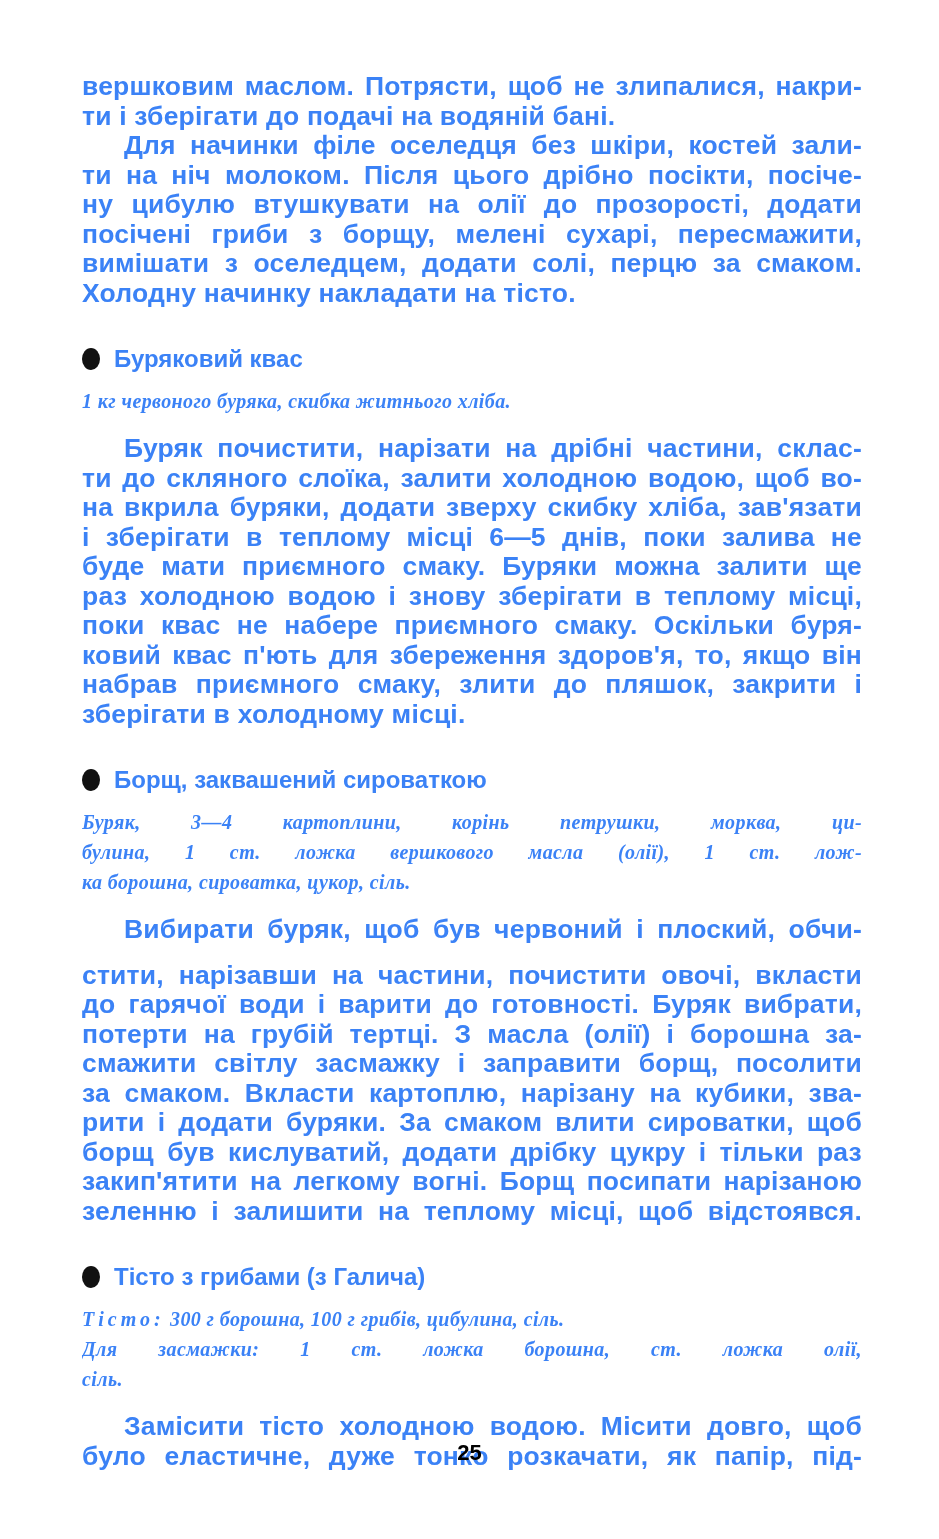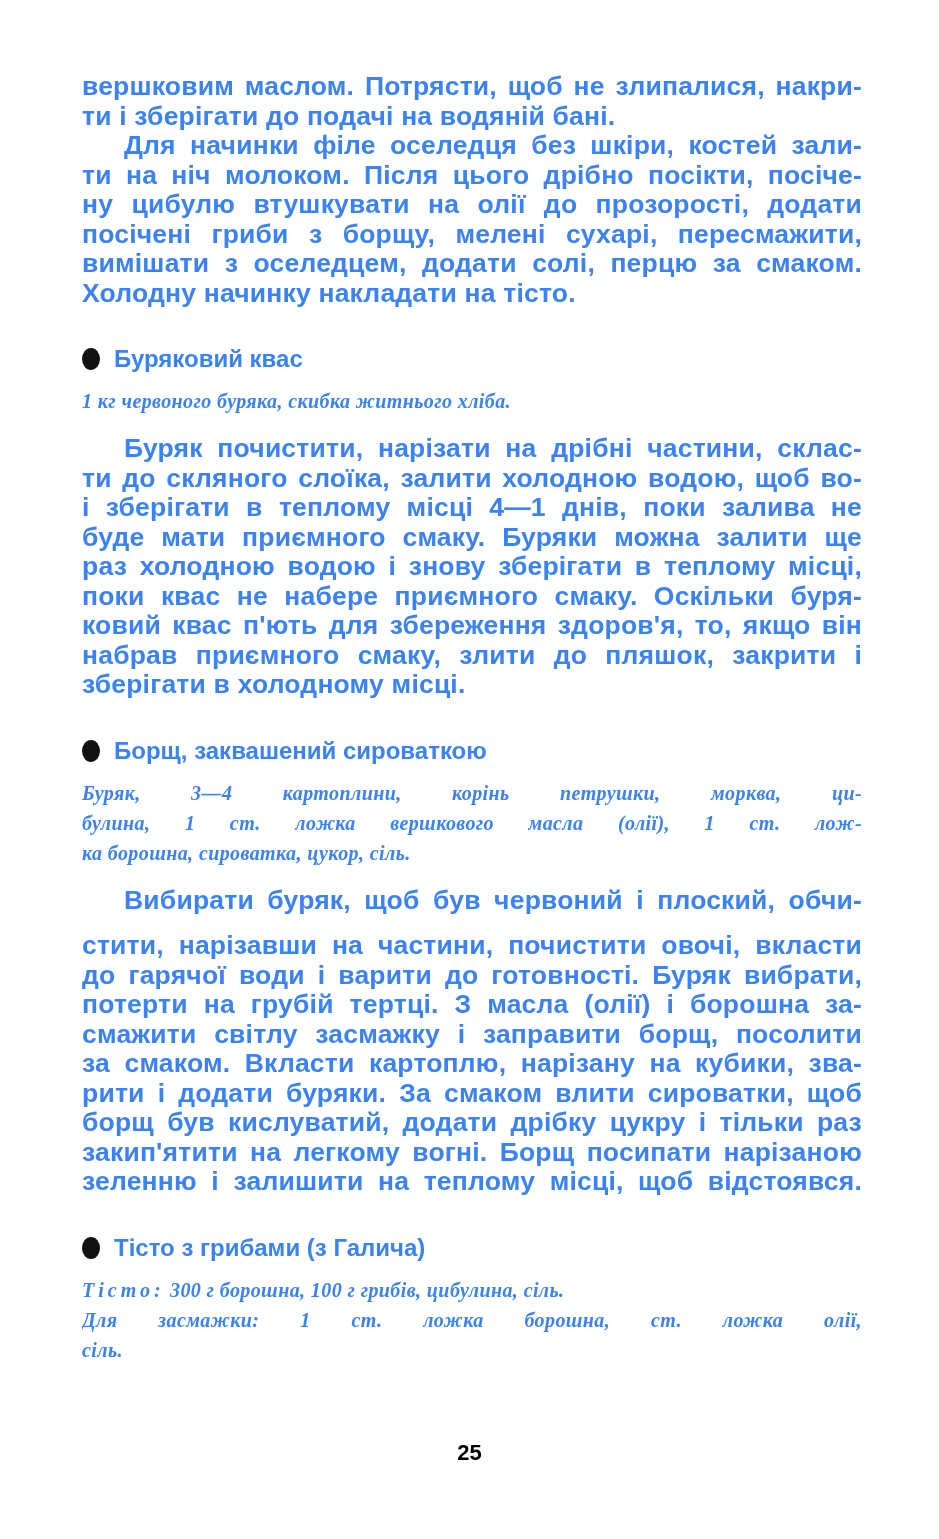--- a/index.html
+++ b/index.html
@@ -58,21 +58,22 @@
     <div class="heading">
       <span class="bullet"></span>
       <span>Буряковий квас</span>
     </div>
     <div class="ingr">
       <span class="line" style="display: block;">1 кг червоного буряка, скибка житнього хліба.</span>
     </div>
     <div class="para">
       <span class="line justify indent" style="width: 738px; overflow: hidden; height: 29.5px;">Буряк почистити, нарізати на дрібні частини, склас-</span>
       <span class="line justify" style="overflow: hidden; height: 29.5px;">ти до скляного слоїка, залити холодною водою, щоб во-</span>
-      <span class="line justify" style="overflow: hidden; height: 29.5px;">і зберігати в теплому місці 4—1 днів, поки залива не</span>
+      <span class="line justify" style="overflow: hidden; height: 29.5px;">на вкрила буряки, додати зверху скибку хліба, зав'язати</span>
+      <span class="line justify" style="overflow: hidden; height: 29.5px;">і зберігати в теплому місці 6—5 днів, поки залива не</span>
       <span class="line justify" style="overflow: hidden; height: 29.5px;">буде мати приємного смаку. Буряки можна залити ще</span>
       <span class="line justify" style="overflow: hidden; height: 29.5px;">раз холодною водою і знову зберігати в теплому місці,</span>
       <span class="line justify" style="overflow: hidden; height: 29.5px;">поки квас не набере приємного смаку. Оскільки буря-</span>
       <span class="line justify" style="overflow: hidden; height: 29.5px;">ковий квас п'ють для збереження здоров'я, то, якщо він</span>
       <span class="line justify" style="overflow: hidden; height: 29.5px;">набрав приємного смаку, злити до пляшок, закрити і</span>
       <span class="line" style="display: block;">зберігати в холодному місці.</span>
     </div>
   </div>
 
   <div class="section">
@@ -102,17 +103,21 @@
   <div class="section">
     <div class="heading">
       <span class="bullet"></span>
       <span>Тісто з грибами (з Галича)</span>
     </div>
     <div class="ingr">
       <span class="line" style="display: block;"><span class="spaced">Тісто:</span><span> 300 г борошна, 100 г грибів, цибулина, сіль.</span></span>
       <span class="line justify" style="overflow: hidden; height: 30px;">Для засмажки: 1 ст. ложка борошна, ст. ложка олії,</span>
       <span class="line" style="display: block;">сіль.</span>
     </div>
+    <div class="para">
+      <span class="line justify indent" style="width: 738px; overflow: hidden; height: 29.5px;">Замісити тісто холодною водою. Місити довго, щоб</span>
+      <span class="line justify" style="overflow: hidden; height: 29.5px;">було еластичне, дуже тонко розкачати, як папір, під-</span>
+    </div>
   </div>
 
 </div>
 
 <div class="page-number">25</div>
 
 </body></html>

